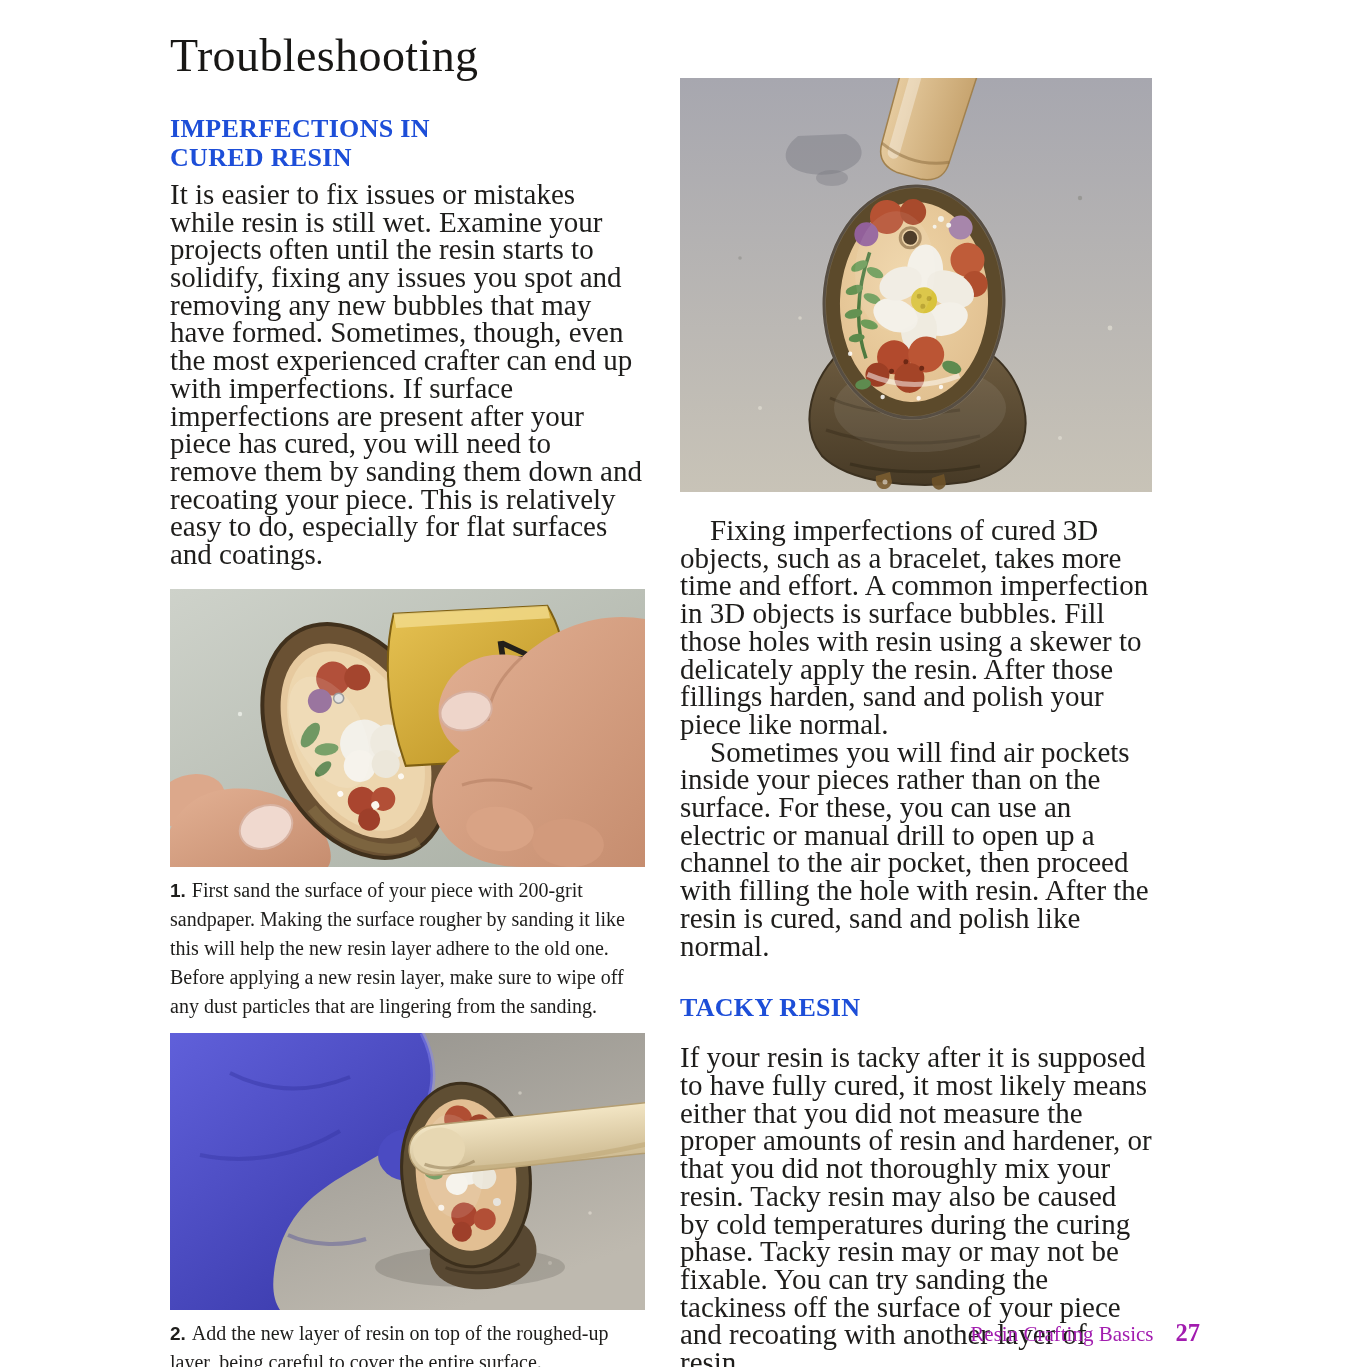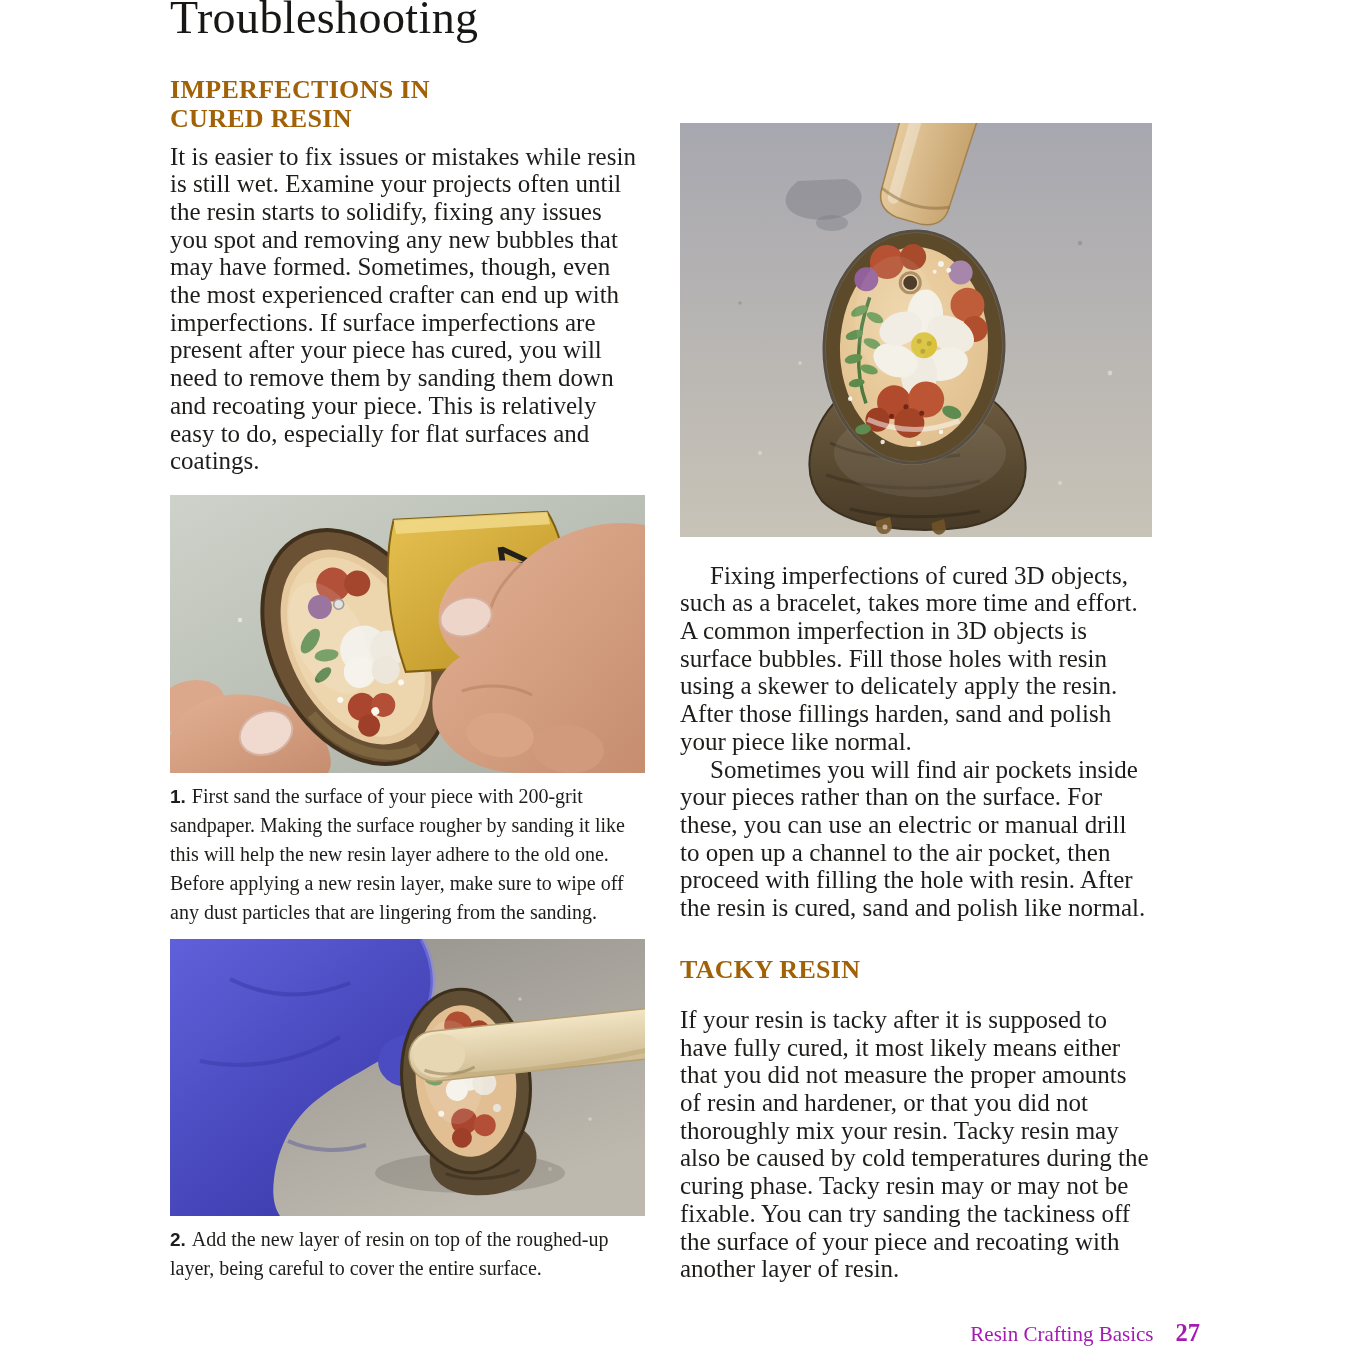--- a/index.html
+++ b/index.html
@@ -10,23 +10,23 @@
   .columns { display:flex; padding-left:170px;align-items:flex-end; }
   .col-left  { width:475px; margin-right:35px; flex:none; }
   .col-right { width:472px; flex:none; }
 
   h1.page-title {
     font-size:46px; font-weight:400; margin:-6px 0 0 0;
     line-height:1.05; letter-spacing:0.4px; color:#181715;
   }
   h2.section-heading {
     font-size:26px; font-weight:700; margin:33px 0 0 0;
-    line-height:1.12; letter-spacing:0.3px; color:#a16207;
+    line-height:1.12; letter-spacing:0.3px; color:#1d4ed8;
   }
-  p.body { font-size:25px; line-height:27.7px; margin:9px 0 0 0; }
+  p.body { font-size:29px; line-height:27.7px; margin:9px 0 0 0; }
   p.body.flow { margin:0; }
   p.indent { text-indent:30px; }
 
   figure { margin:0; padding:0; }
   figure svg { display:block; }
   .photo1 { margin-top:20px; }
   .photo2 { margin-top:12px; }
   .photo3 { margin-top:78px; }
 
   p.caption { font-size:20px; line-height:29px; margin:9px 0 0 0; }

